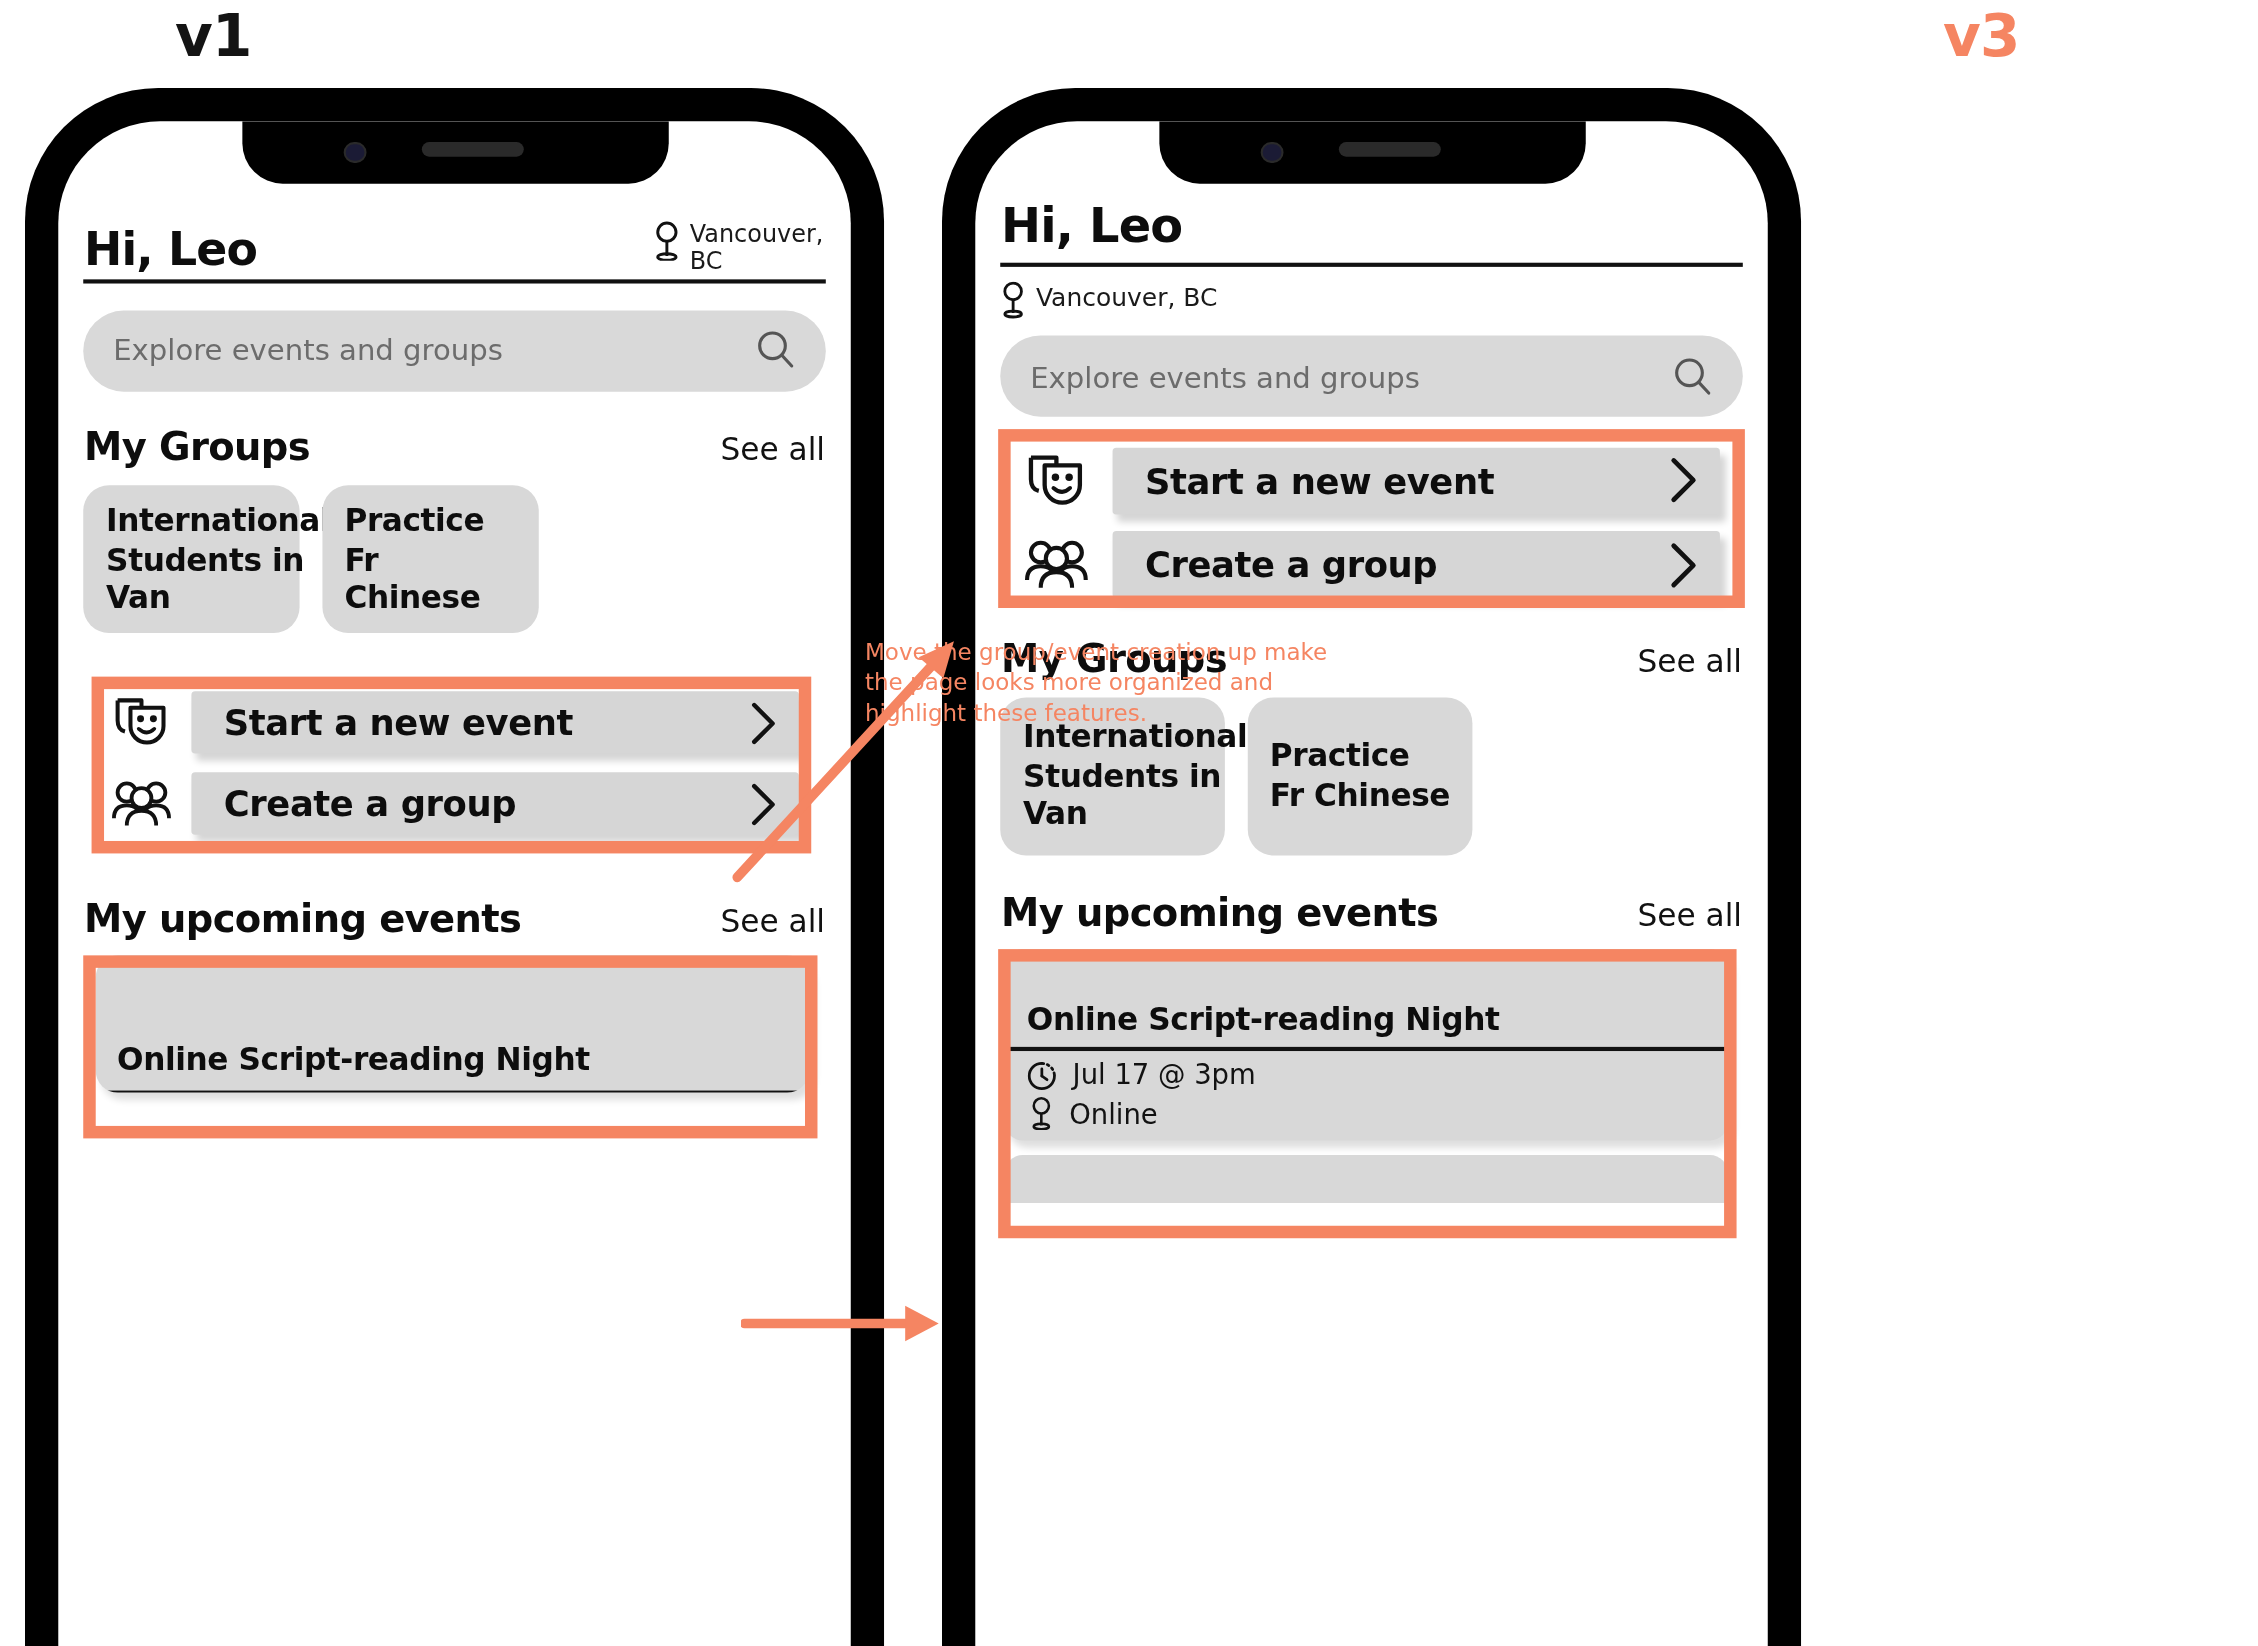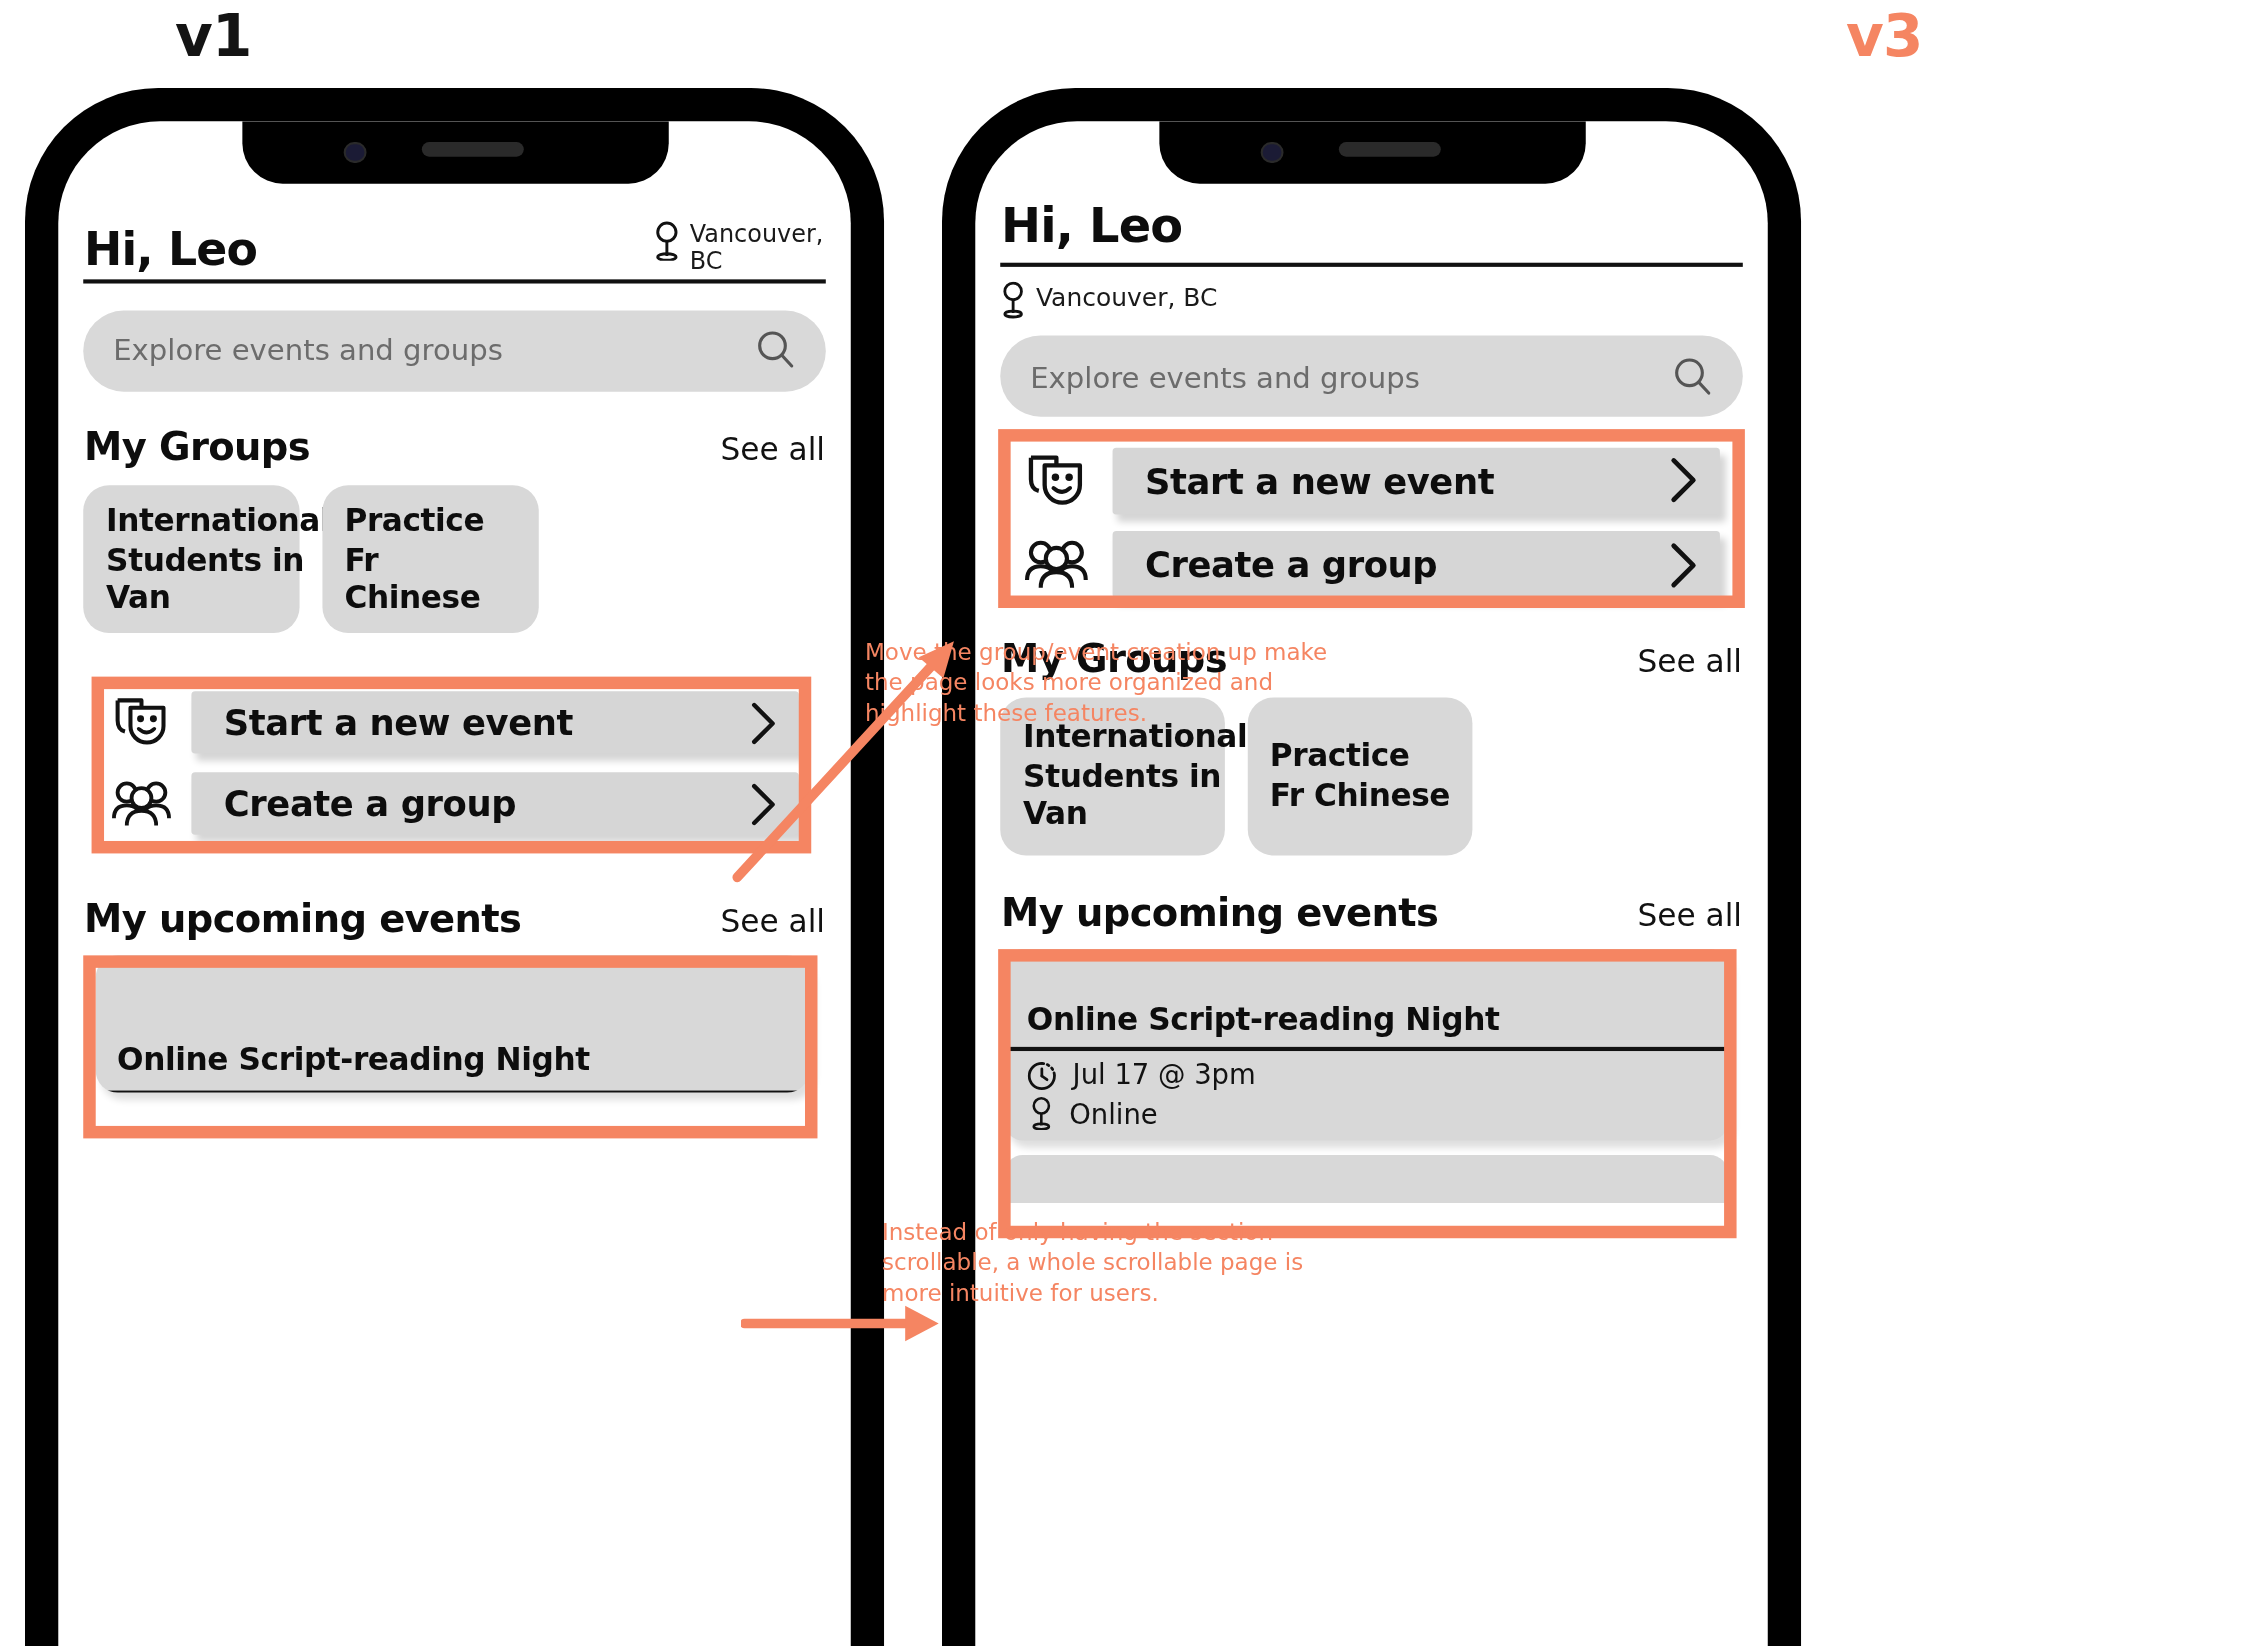--- a/index.html
+++ b/index.html
@@ -13,21 +13,21 @@
 
   
   .version-label {
     position: absolute;
     font-weight: 700;
     font-size: 58px;
     letter-spacing: -0.9px;
     line-height: 1;
   }
   #v1-label { left: 175px; top: 7px; color: #141414; }
-  #v3-label { left: 1846px; top: 7px; color: #f58562; }
+  #v3-label { left: 1943px; top: 7px; color: #f58562; }
 
   
   .phone {
     position: absolute;
     background: #000000;
     border-radius: 64px;
     padding: 16px;
   }
   .phone-screen {
     position: relative;
@@ -400,21 +400,20 @@
 
             <div style="margin:7px 6.2px 0 1.8px; height:23px; background:#d8d8d8; border-radius:8.8px 8.8px 0 0;"></div>
           </div>
 
         </div>
       </div>
     </div>
   </div>
 
   <div class="anno" id="anno-1">Move the group/event creation up make the page looks more organized and highlight these features.</div>
-  <div class="anno" id="anno-2">Instead of only having the section scrollable, a whole scrollable page is more intuitive for users.</div>
 
   <svg class="arrow-svg" id="arrow-1" width="229" height="265" viewBox="0 0 260 300">
     <line x1="6" y1="294" x2="232" y2="48" stroke="#f58562" stroke-width="11" stroke-linecap="round"></line>
     <polygon points="252,26 212,44 240,68" fill="#f58562"></polygon>
   </svg>
 
   <svg class="arrow-svg" id="arrow-2" width="203" height="71" viewBox="0 0 230 80">
     <line x1="4" y1="40" x2="196" y2="40" stroke="#f58562" stroke-width="11" stroke-linecap="round"></line>
     <polygon points="224,40 186,20 186,60" fill="#f58562"></polygon>
   </svg>

